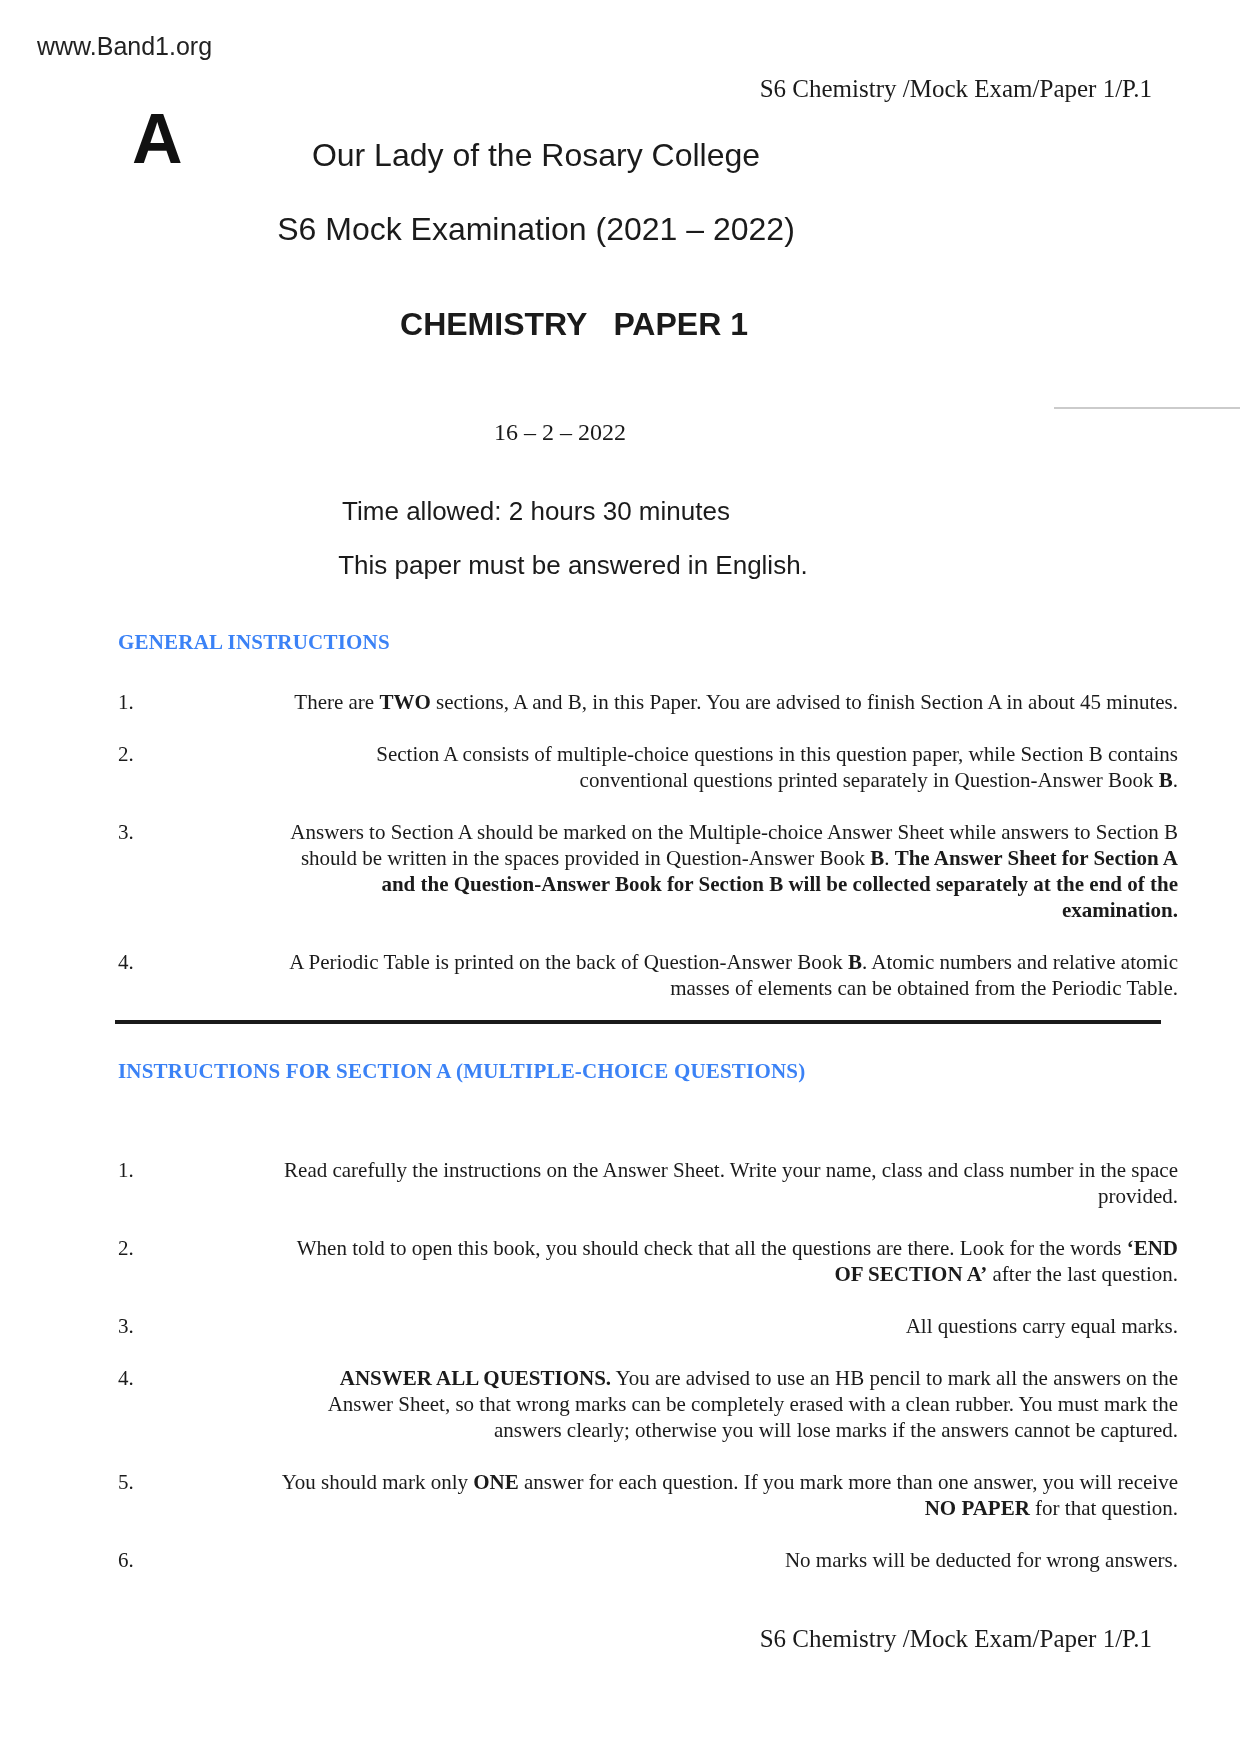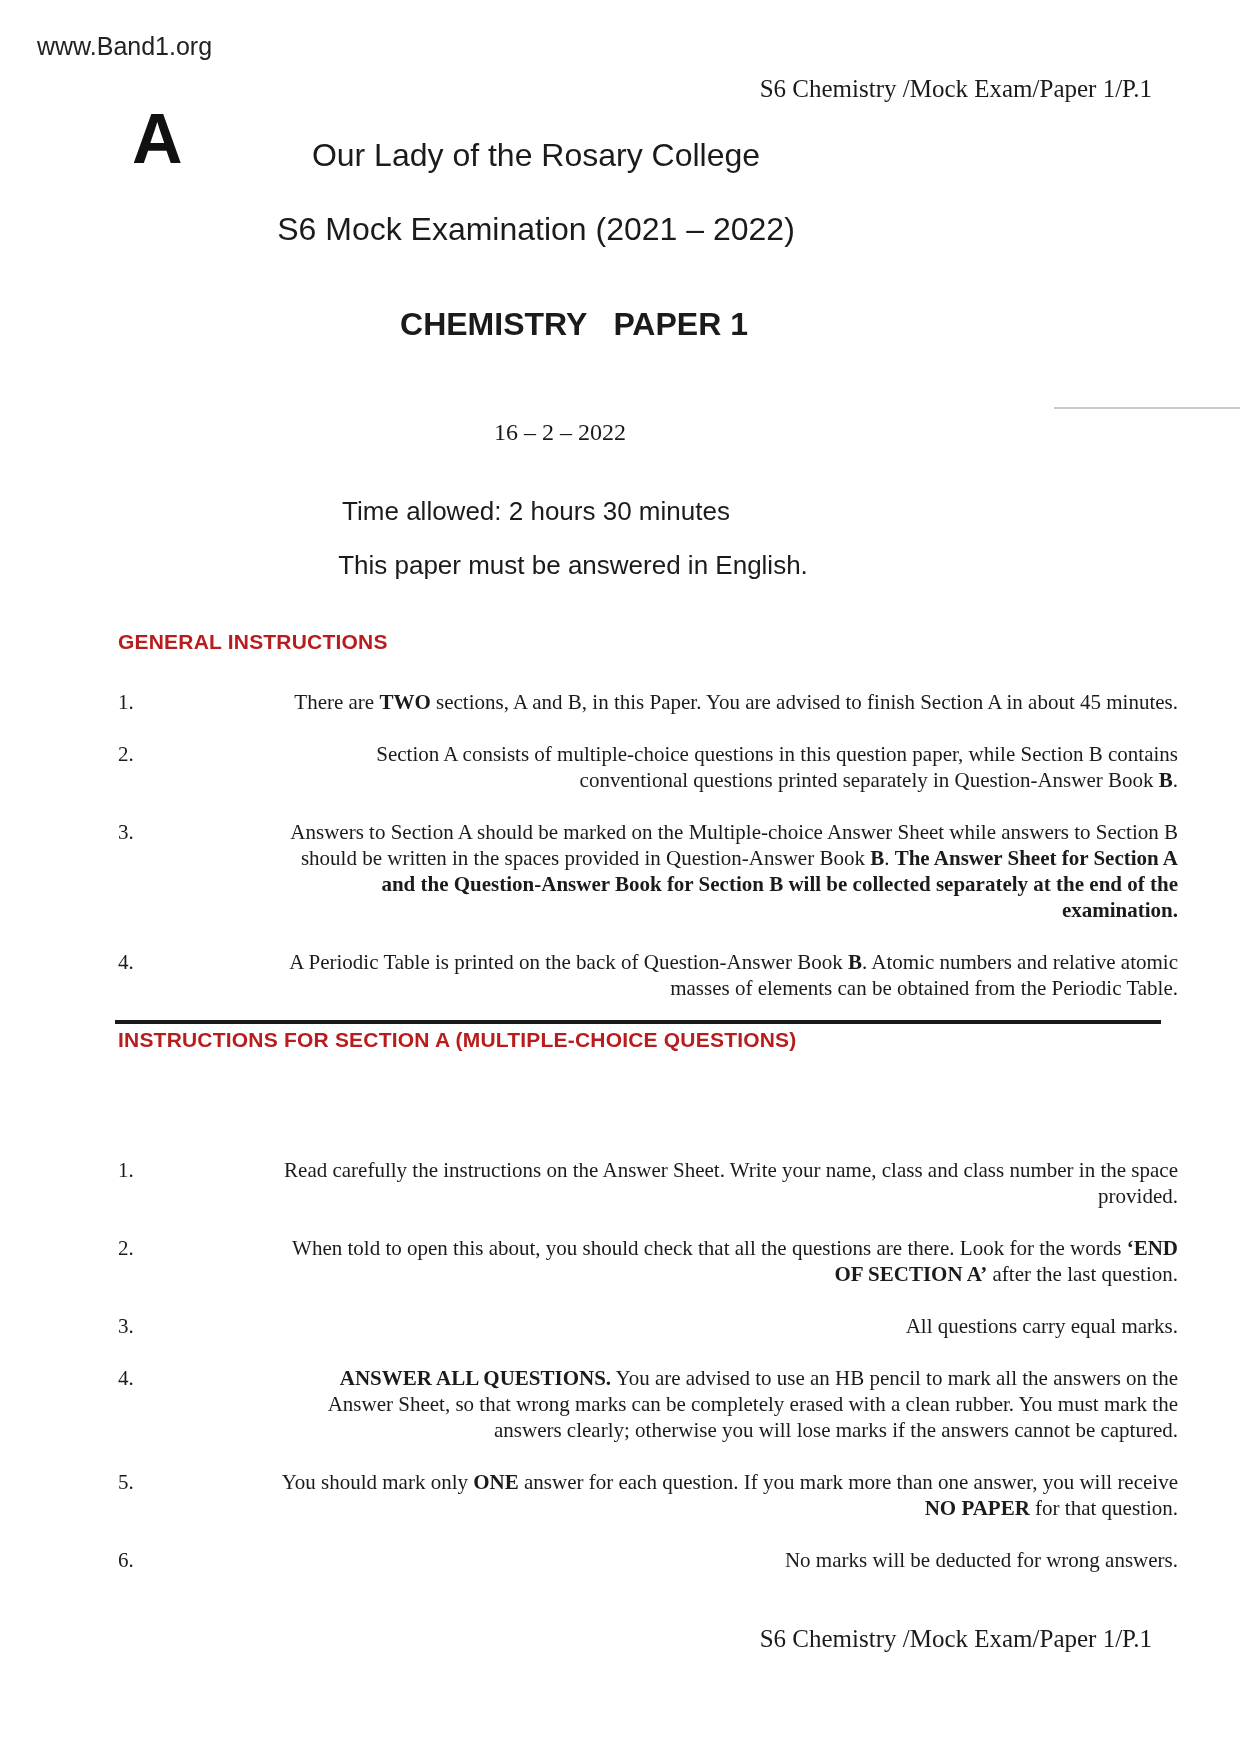--- a/index.html
+++ b/index.html
@@ -41,26 +41,26 @@
   .t-time    {top:498px;font-size:26px;}
   .t-lang    {top:552px;font-size:26px;padding-left:37px;}
 
   .scan-line{
     position:absolute;top:407px;left:1054px;width:186px;height:2px;
     background:#cbcbcb;
   }
 
   .section-heading{
     position:absolute;left:118px;
-    font-family:Liberation Sans, sans-serif;
-    font-weight:700;font-size:21px;line-height:1.15;color:#b91c1c;
+    font-family:Liberation Serif, serif;
+    font-weight:700;font-size:21px;line-height:1.15;color:#3b82f6;
     letter-spacing:.2px;
   }
   .h-general {top:630px;}
-  .h-sectiona{top:1028px;}
+  .h-sectiona{top:1059px;}
 
   .inst-list{
     position:absolute;left:118px;width:1060px;
   }
   .l-general {top:689px;}
   .l-sectiona{top:1157px;}
 
   .inst-item{
     display:flex;align-items:flex-start;
     margin:0 0 26px 0;
@@ -144,21 +144,21 @@
   <div class="inst-list l-sectiona">
 
       <div class="inst-item">
         <span class="item-number">1.</span>
         <span class="item-text"><span>Read carefully the instructions on the Answer Sheet. Write your name, class and class number in the space
 provided.</span></span>
       </div>
 
       <div class="inst-item">
         <span class="item-number">2.</span>
-        <span class="item-text"><span>When told to open this about, you should check that all the questions are there. Look for the words </span><b>‘END
+        <span class="item-text"><span>When told to open this book, you should check that all the questions are there. Look for the words </span><b>‘END
 OF SECTION A’</b><span> after the last question.</span></span>
       </div>
 
       <div class="inst-item">
         <span class="item-number">3.</span>
         <span class="item-text"><span>All questions carry equal marks.</span></span>
       </div>
 
       <div class="inst-item">
         <span class="item-number">4.</span>

